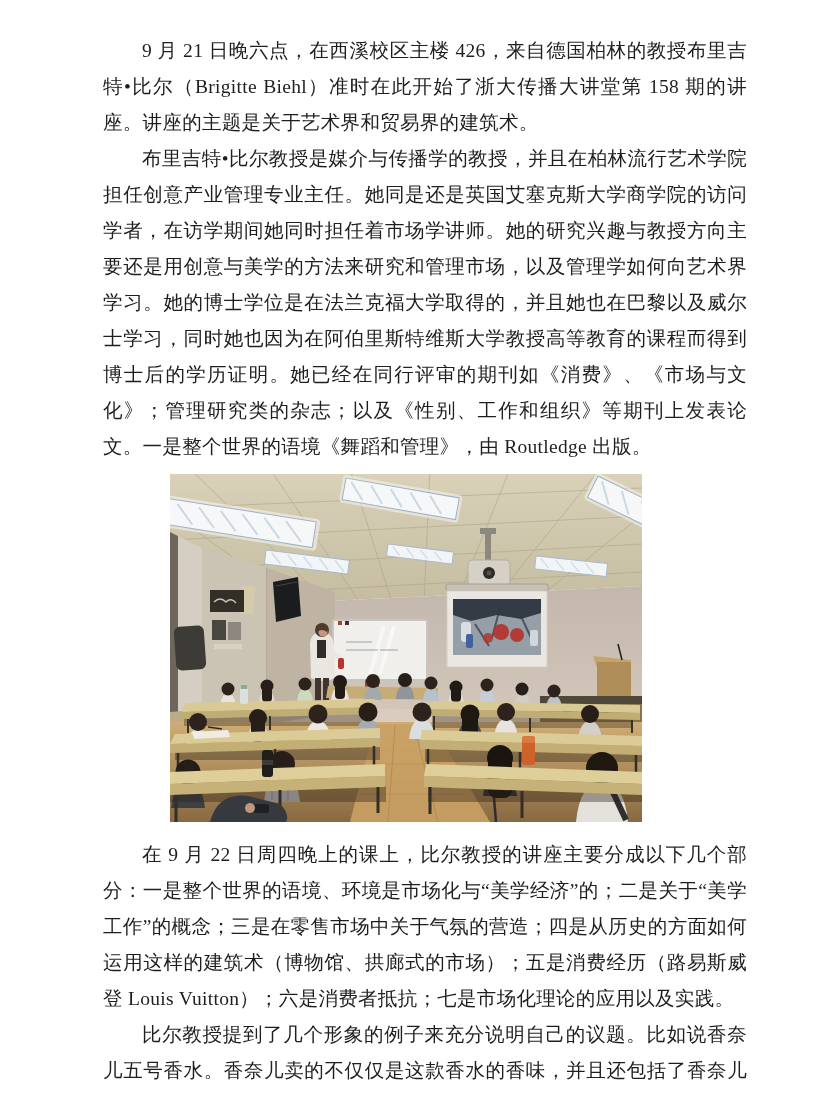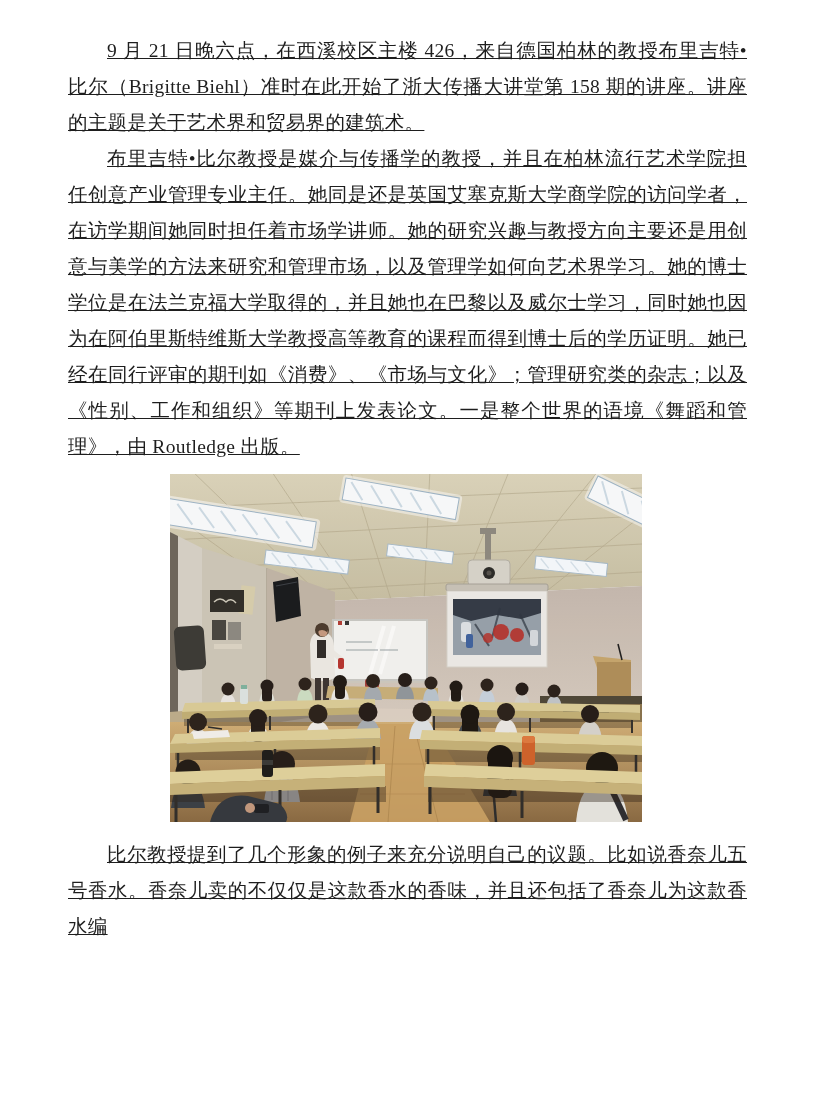--- a/index.html
+++ b/index.html
@@ -8,27 +8,26 @@
     position:relative;
     width:813px;height:1096px;
     background:#ffffff;
     overflow:hidden;
     font-family:"Liberation Serif","DejaVu Serif",serif;
     color:#1e1e1e;
     box-sizing:border-box;
     padding-top:33px;
   }
   .para{
-    margin:0 66px 0 68px;
+    margin:0 66px 0 103px;
     font-size:19.5px;
     line-height:36px;
     text-align:justify;
     text-indent:39px;
     letter-spacing:0.3px;
-    text-decoration:underline;
   }
   .photo-fig{
     margin:9px 0 15px 170px;
     width:472px;height:348px;
     padding:0;
   }
   .photo-fig svg{display:block;width:472px;height:348px;}
 </style>
 </head>
 <body>
@@ -359,16 +358,17 @@
       <g>
         <path d="M40 348 Q48 318 78 322 L110 330 Q120 340 116 348 Z" fill="#34383e"></path>
         <rect x="84" y="330" width="15" height="9" rx="2" fill="#1c1e22"></rect>
         <circle cx="80" cy="334" r="5" fill="#c49a7e"></circle>
       </g>
 
       <rect x="0" y="0" width="472" height="348" fill="#8a6a42" opacity="0.04"></rect>
     </svg>
   </figure>
 
+  <p class="para">在 9 月 22 日周四晚上的课上，比尔教授的讲座主要分成以下几个部分：一是整个世界的语境、环境是市场化与“美学经济”的；二是关于“美学工作”的概念；三是在零售市场中关于气氛的营造；四是从历史的方面如何运用这样的建筑术（博物馆、拱廊式的市场）；五是消费经历（路易斯威登 Louis Vuitton）；六是消费者抵抗；七是市场化理论的应用以及实践。</p>
 
   <p class="para">比尔教授提到了几个形象的例子来充分说明自己的议题。比如说香奈儿五号香水。香奈儿卖的不仅仅是这款香水的香味，并且还包括了香奈儿为这款香水编</p>
 
 </div>
 
 </body></html>

